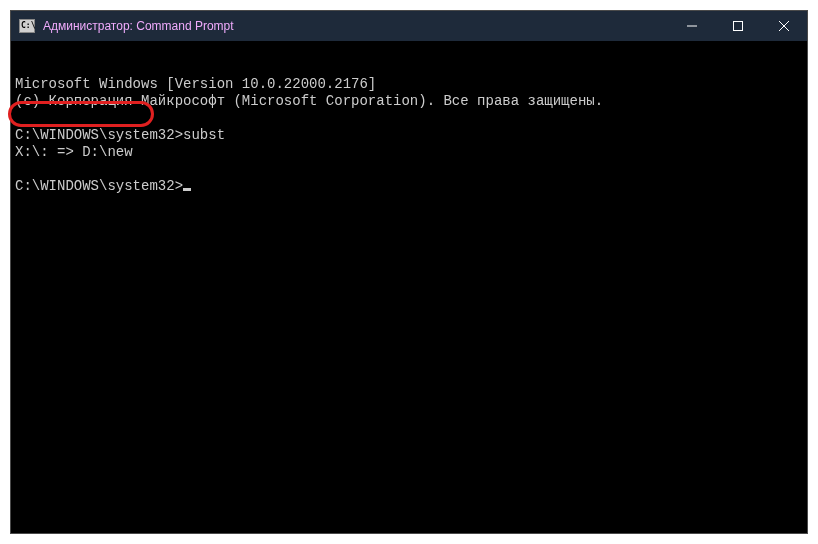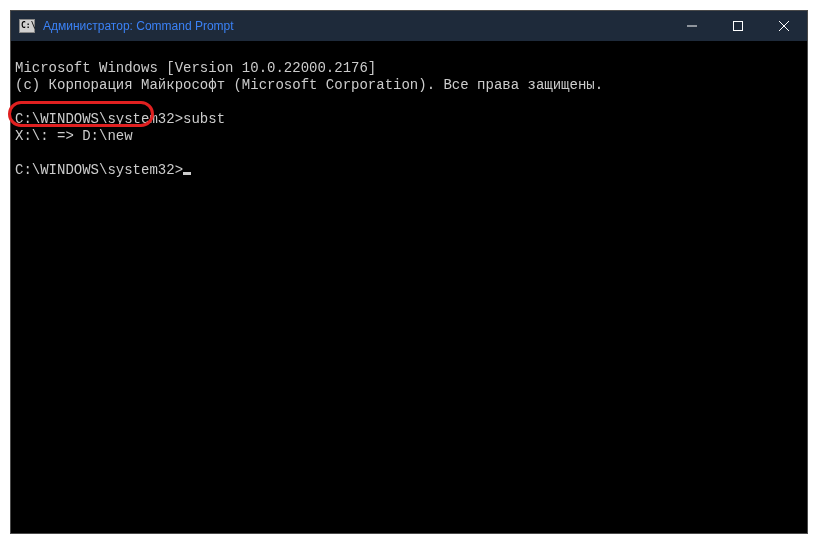--- a/index.html
+++ b/index.html
@@ -42,42 +42,42 @@
       position: relative;
       font-size: 8px;
       line-height: 12px;
       text-align: left;
       padding-left: 1px;
       color: #000;
       font-family: monospace;
       font-weight: bold;
     }
     .title-text {
-      color: #3b82f6;
+      color: #f0abfc;
       font-size: 12px;
       font-weight: 400;
     }
     .window-controls {
       display: flex;
       height: 100%;
     }
     .window-btn {
       width: 46px;
       height: 100%;
       display: flex;
       align-items: center;
       justify-content: center;
       color: #fff;
       cursor: default;
     }
     .window-btn svg { display: block; }
     .terminal {
       flex: 1;
       background: #000;
-      padding: 2px 4px;
+      padding: 18px 4px;
       font-family: Consolas, 'Courier New', monospace;
       font-size: 14px;
       line-height: 17px;
       color: #ccc;
       white-space: pre;
       overflow: hidden;
       position: relative;
     }
     .highlight-box {
       position: absolute;

